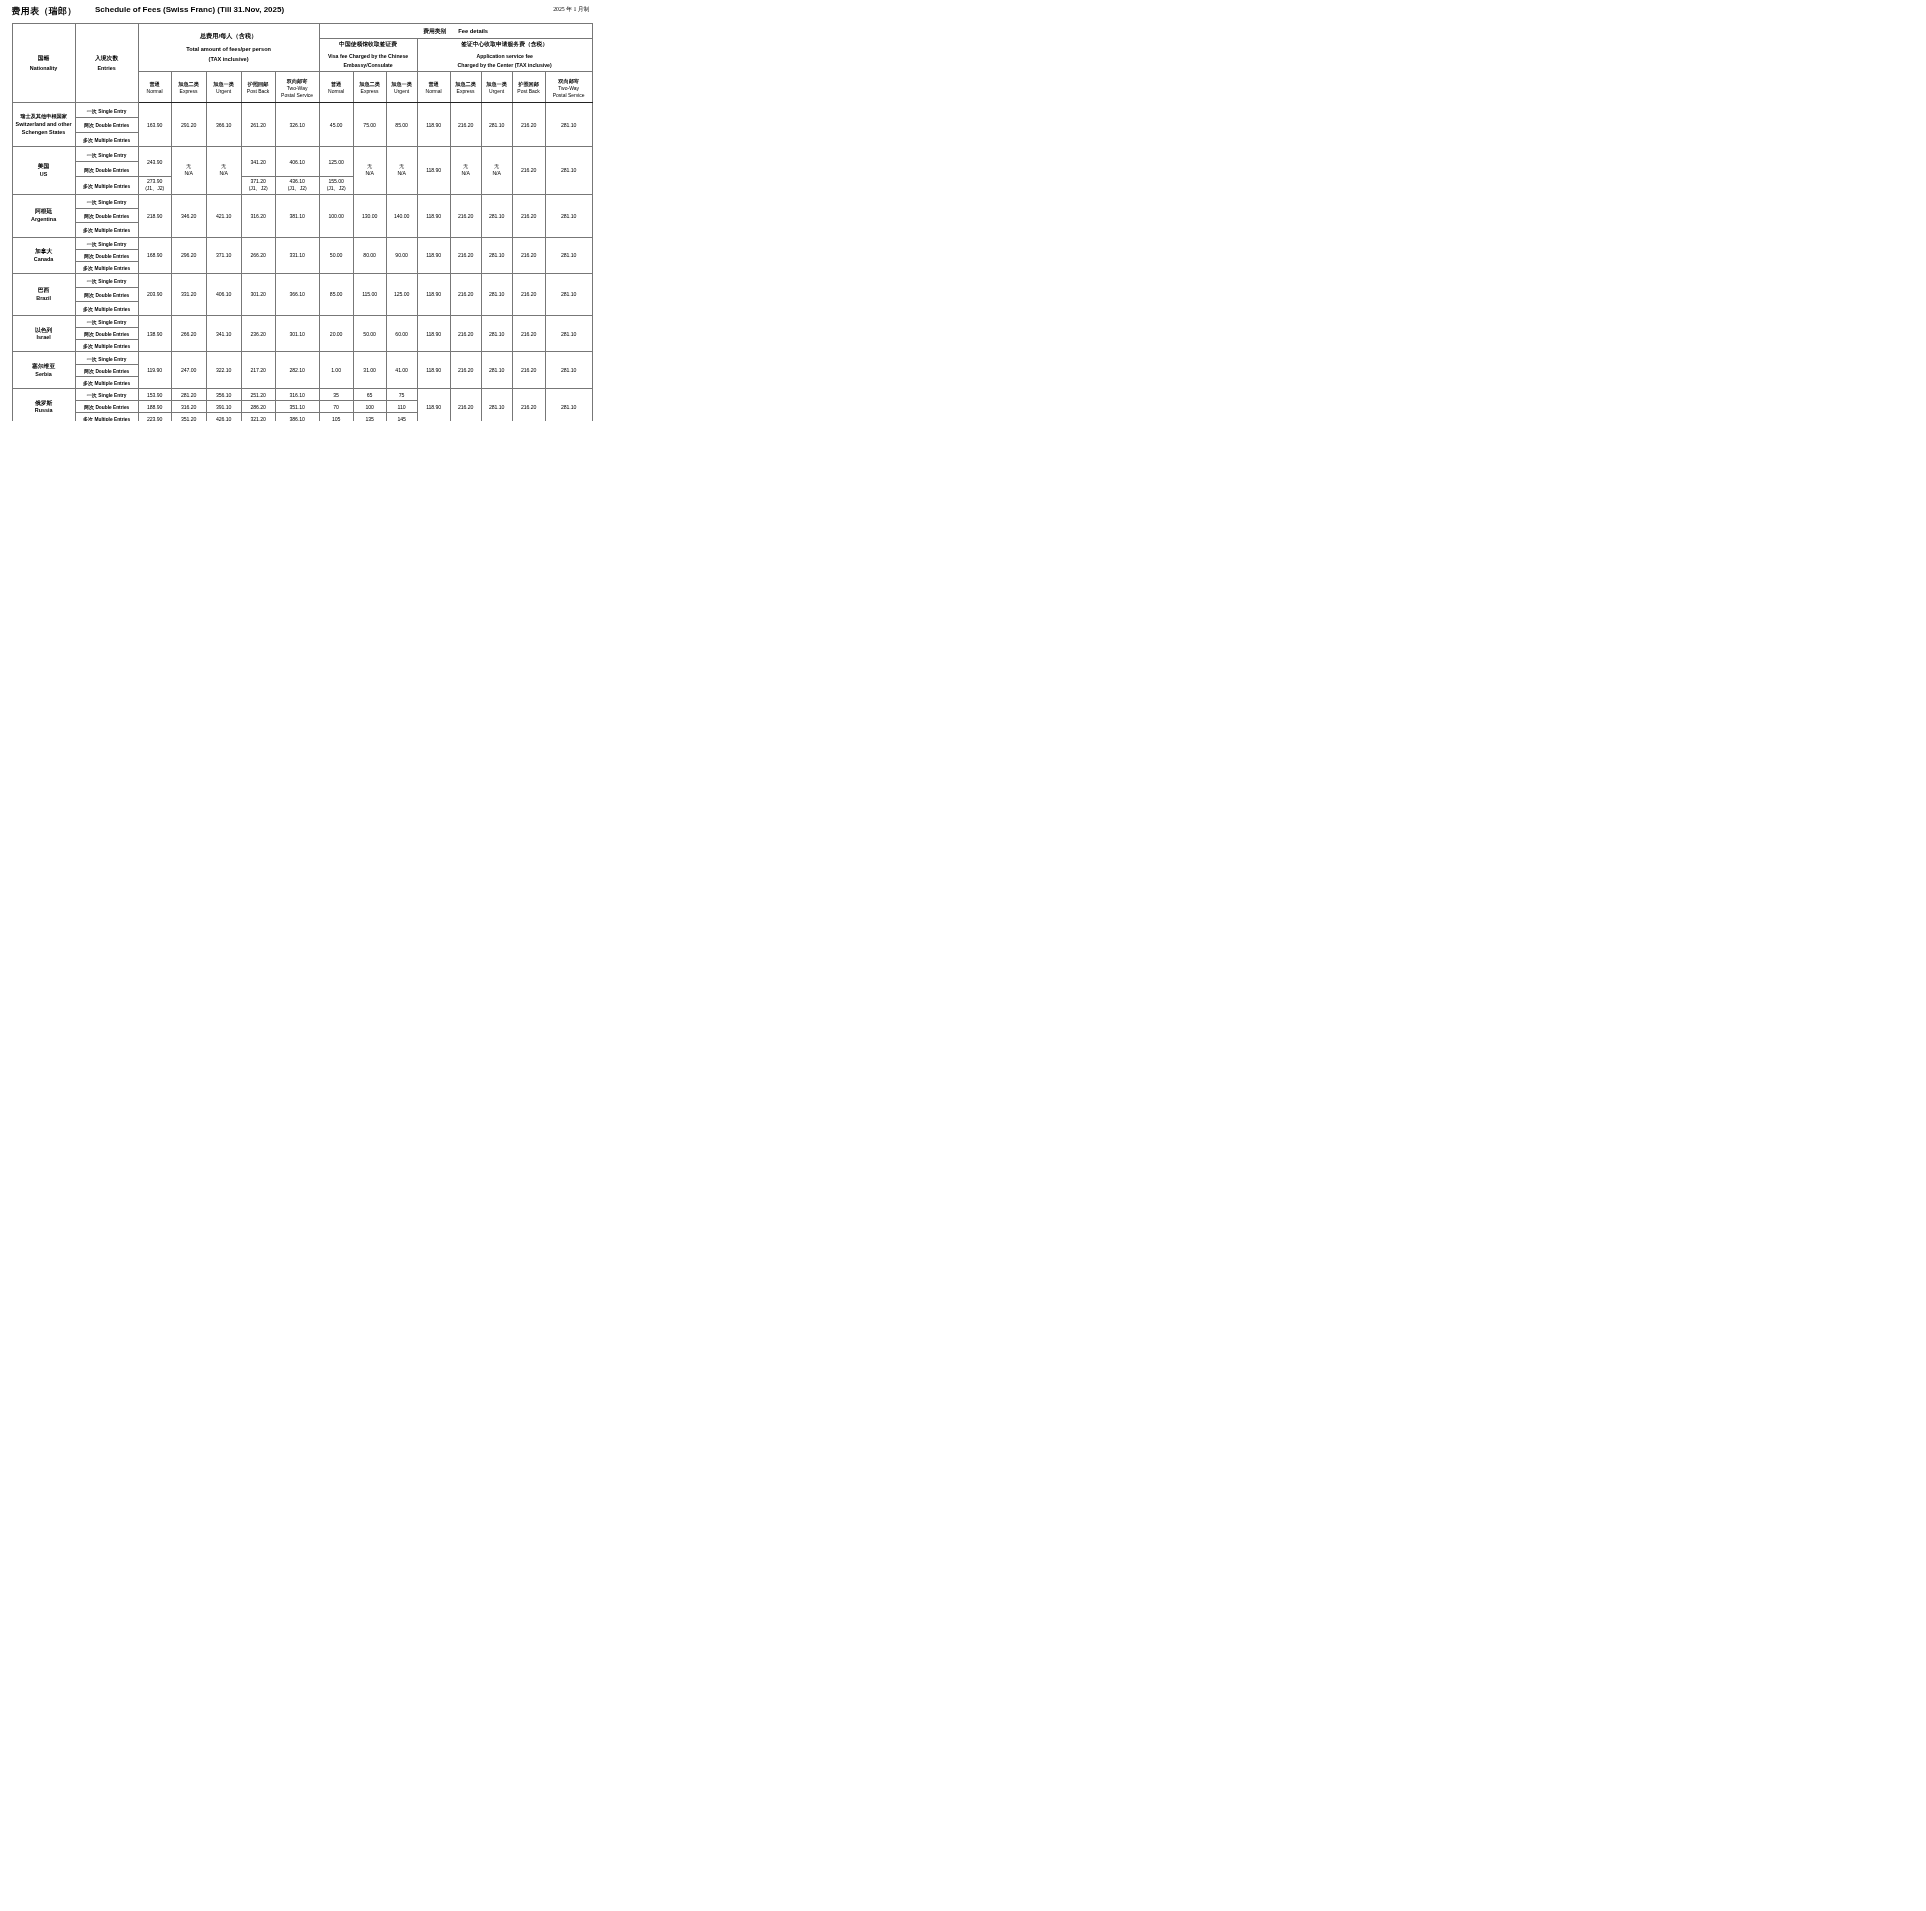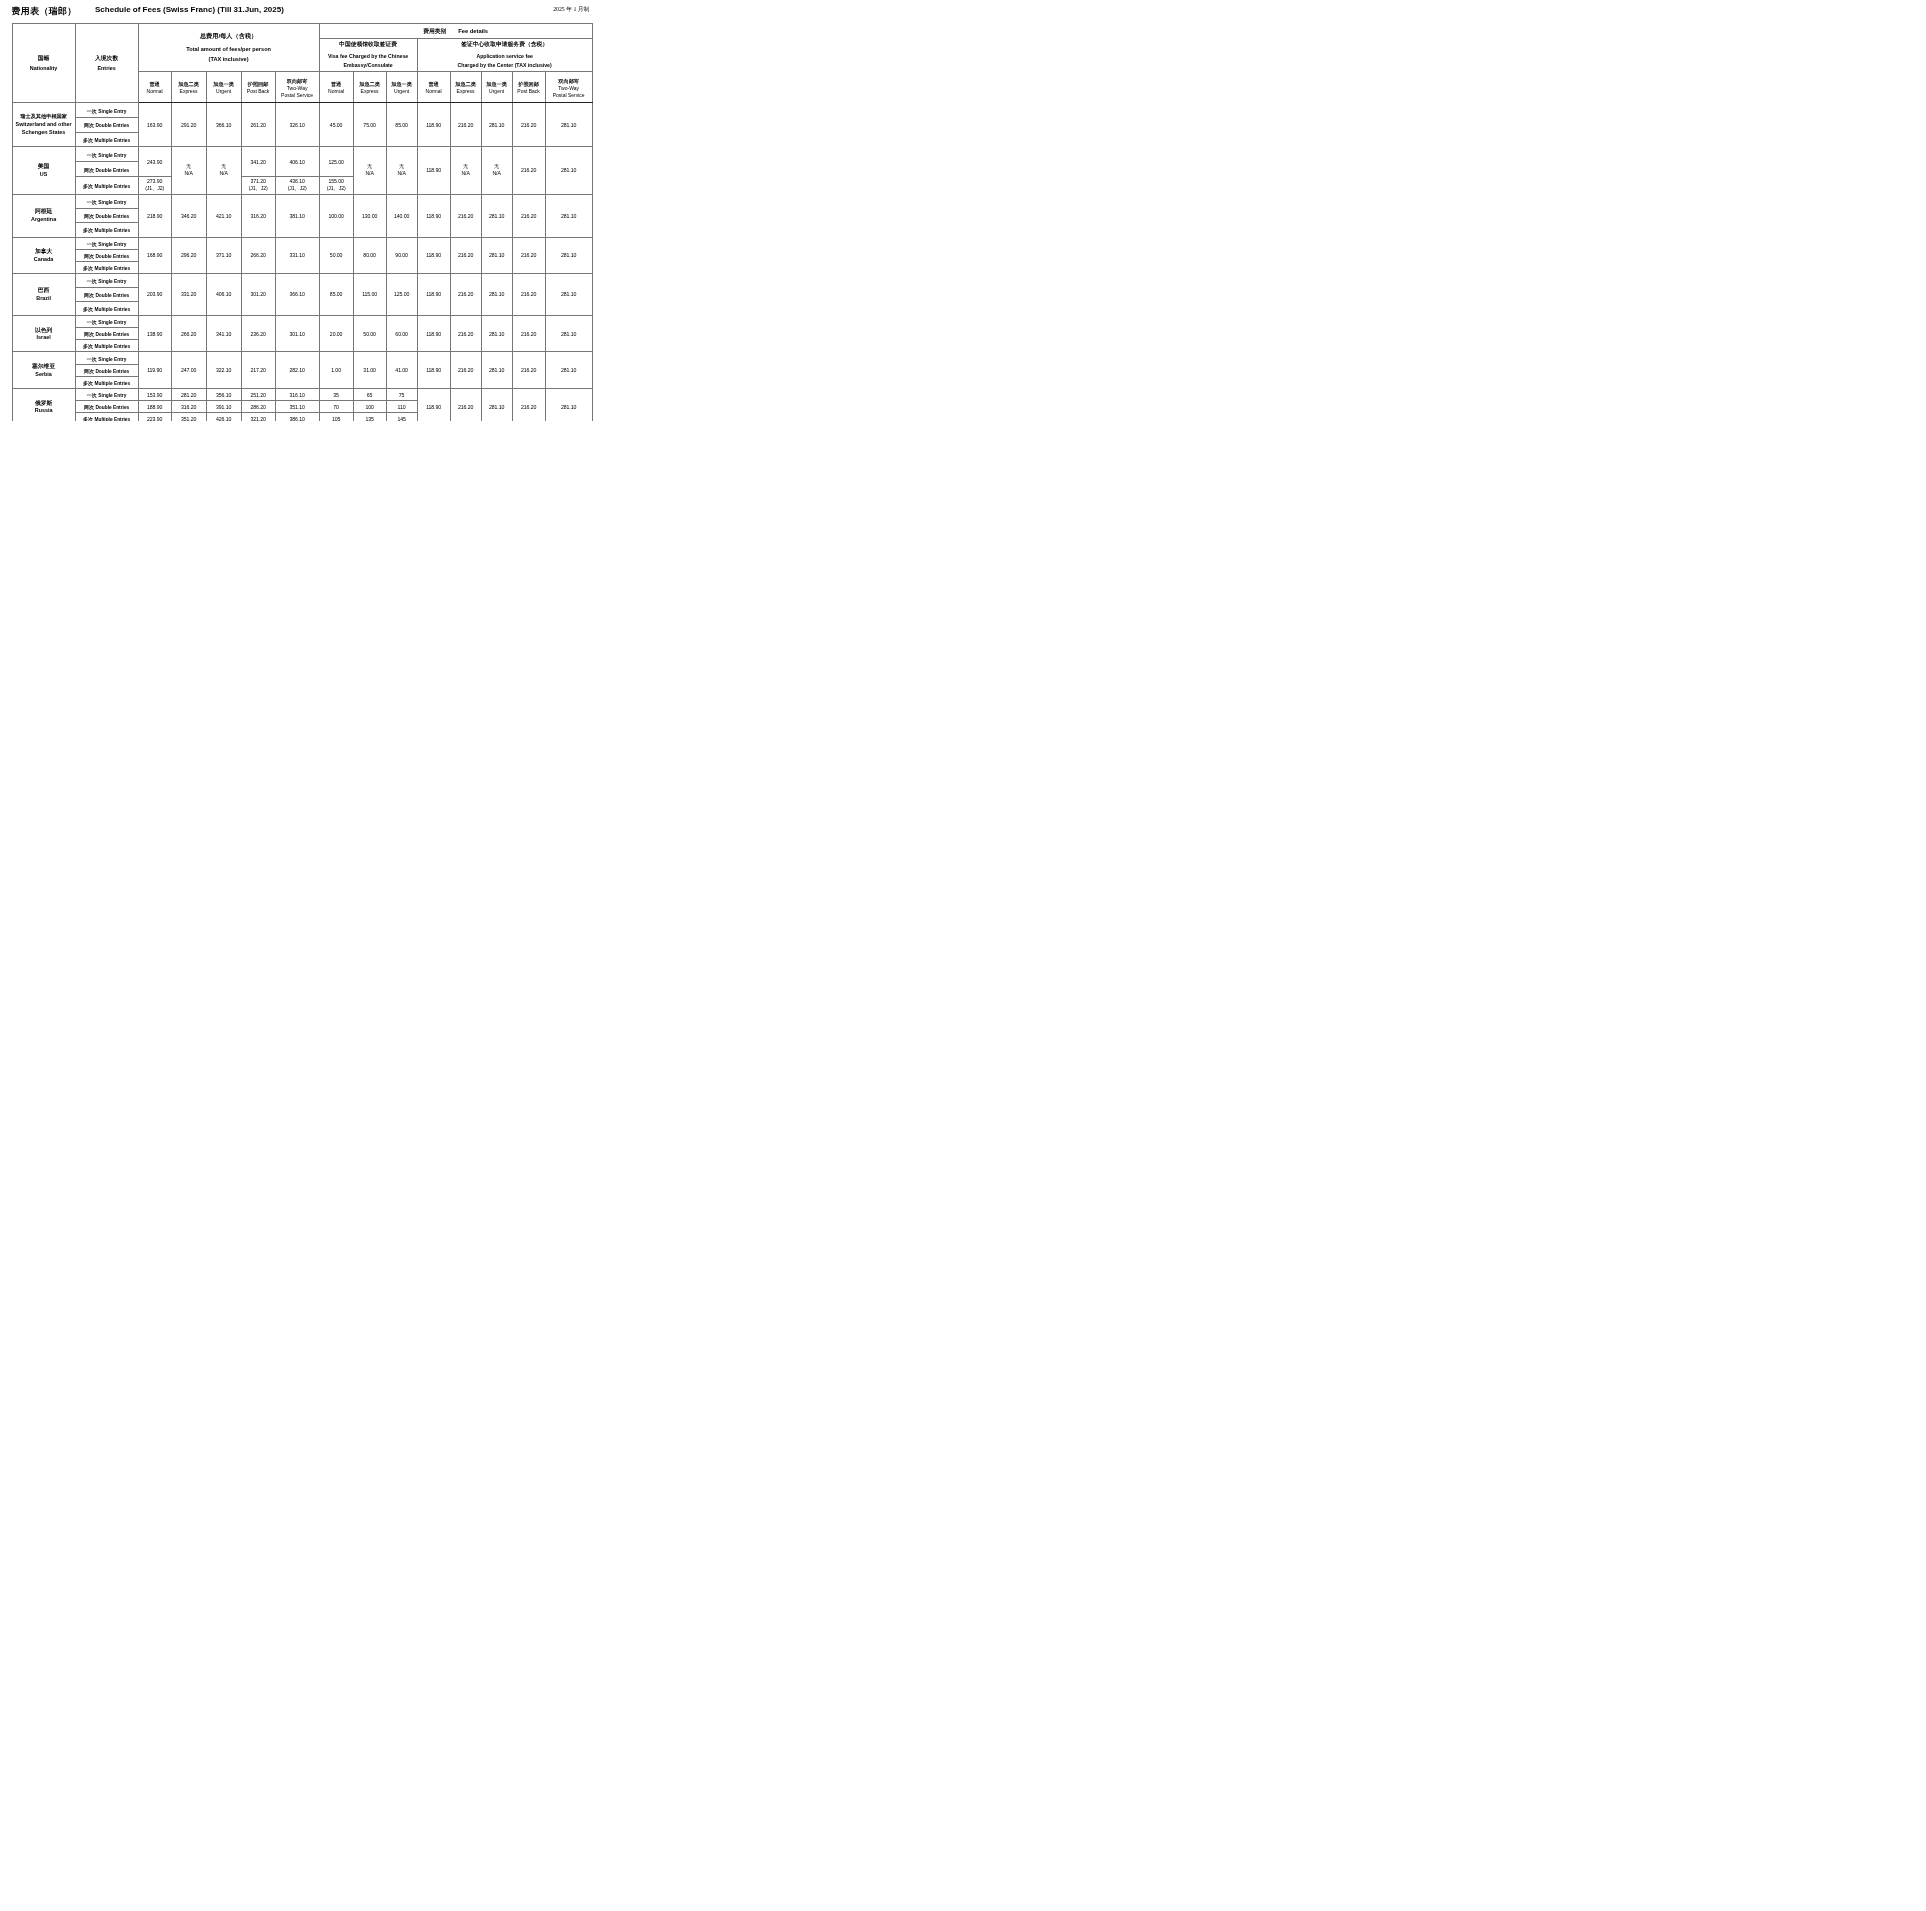--- a/index.html
+++ b/index.html
@@ -41,21 +41,21 @@
   .val { font-size:5.2px; letter-spacing:-0.1px; }
   .val div { line-height:1.5; }
 </style>
 </head>
 <body>
 
 <div class="page">
 
   <div class="header-bar">
     <span class="title-zh">费用表（瑞郎）</span>
-    <span class="title-en">Schedule of Fees (Swiss Franc) (Till 31.Jun, 2025)</span>
+    <span class="title-en">Schedule of Fees (Swiss Franc) (Till 31.Nov, 2025)</span>
     <span class="date-note">2025 年 1 月制</span>
   </div>
 
   <table>
     <colgroup>
       <col style="width:63px">
         <col style="width:63px">
       <col style="width:33px">
         <col style="width:35px">
         <col style="width:35px">

